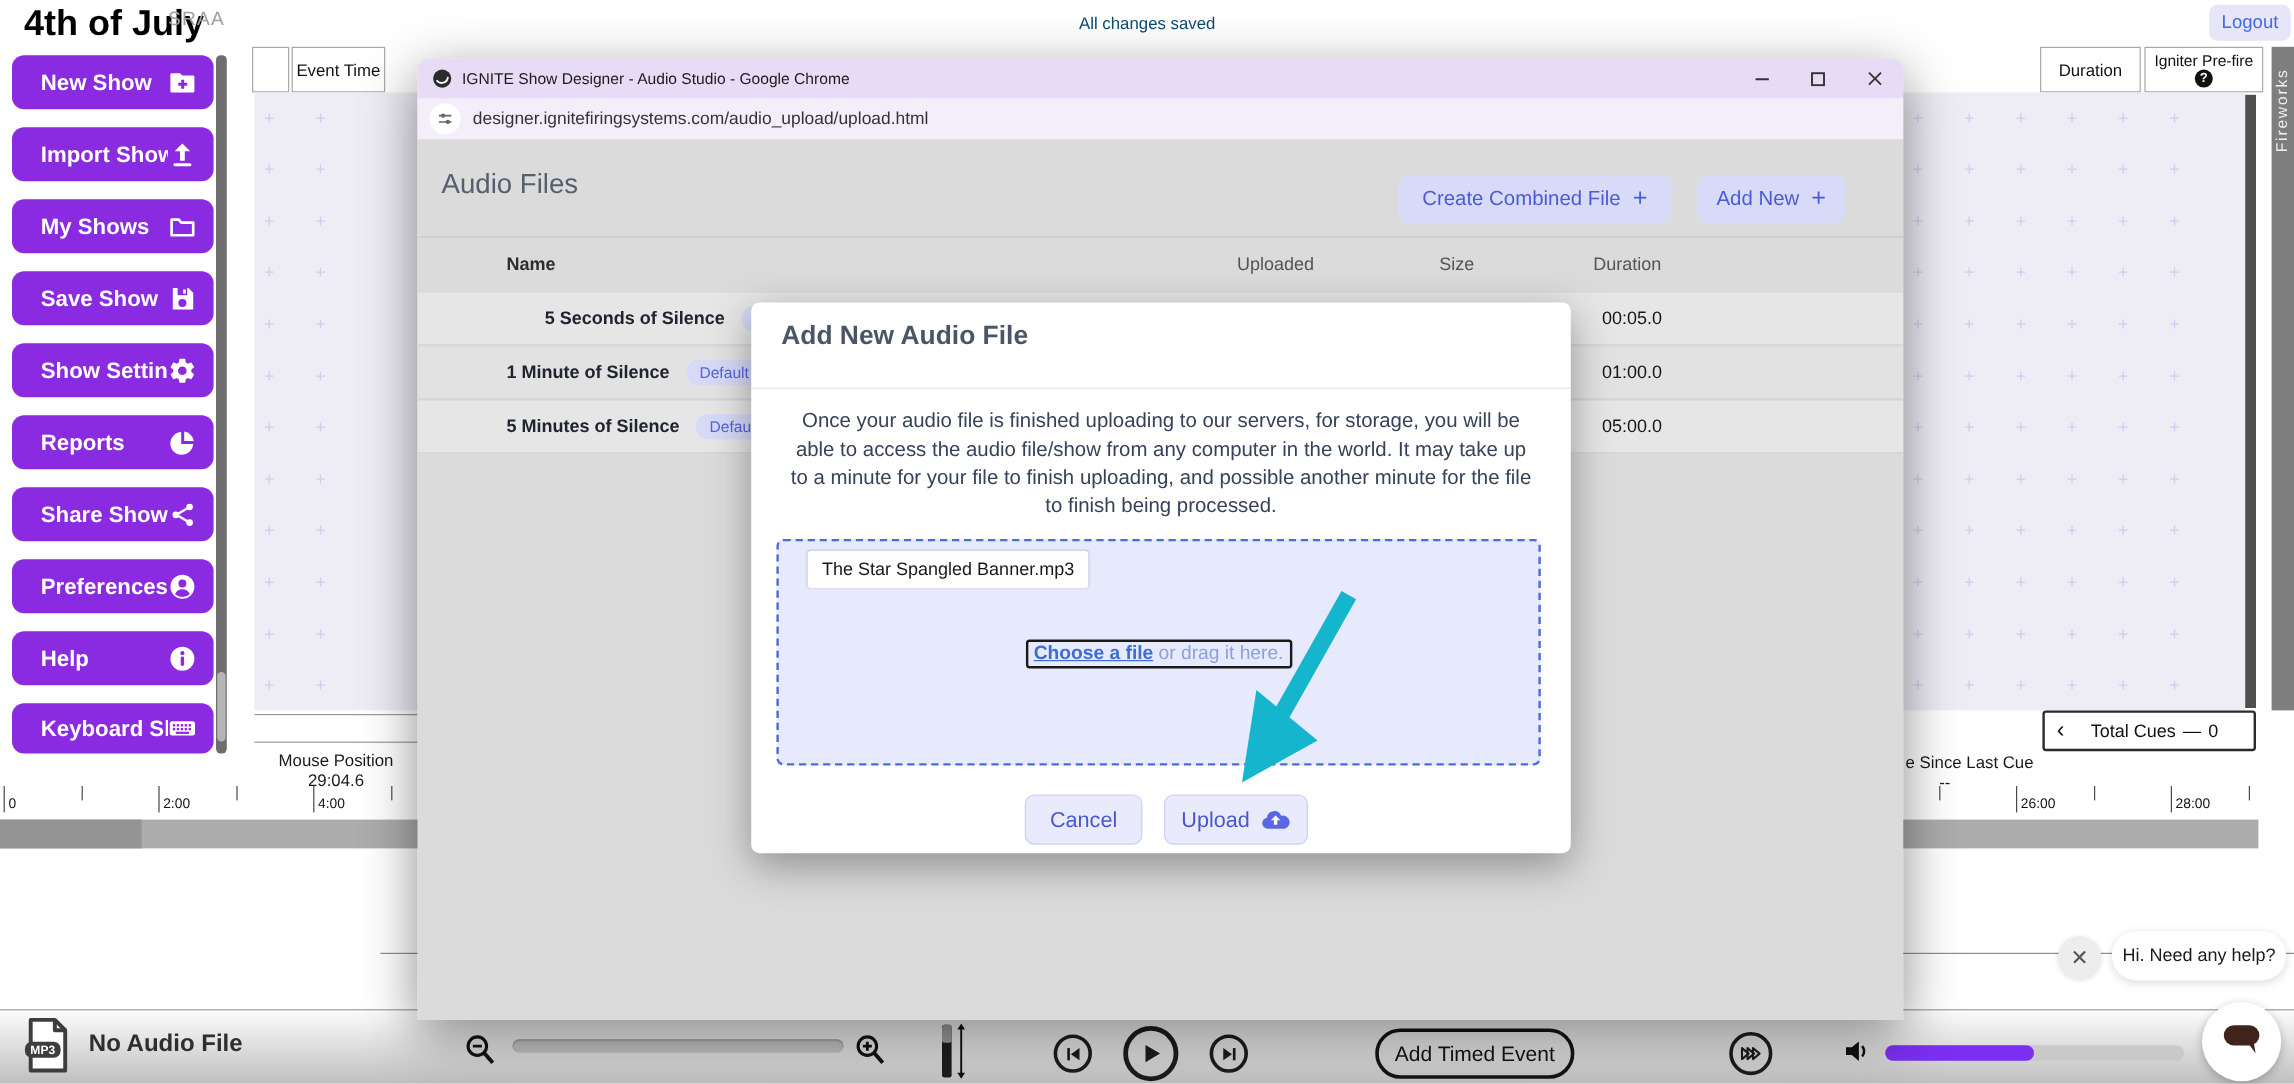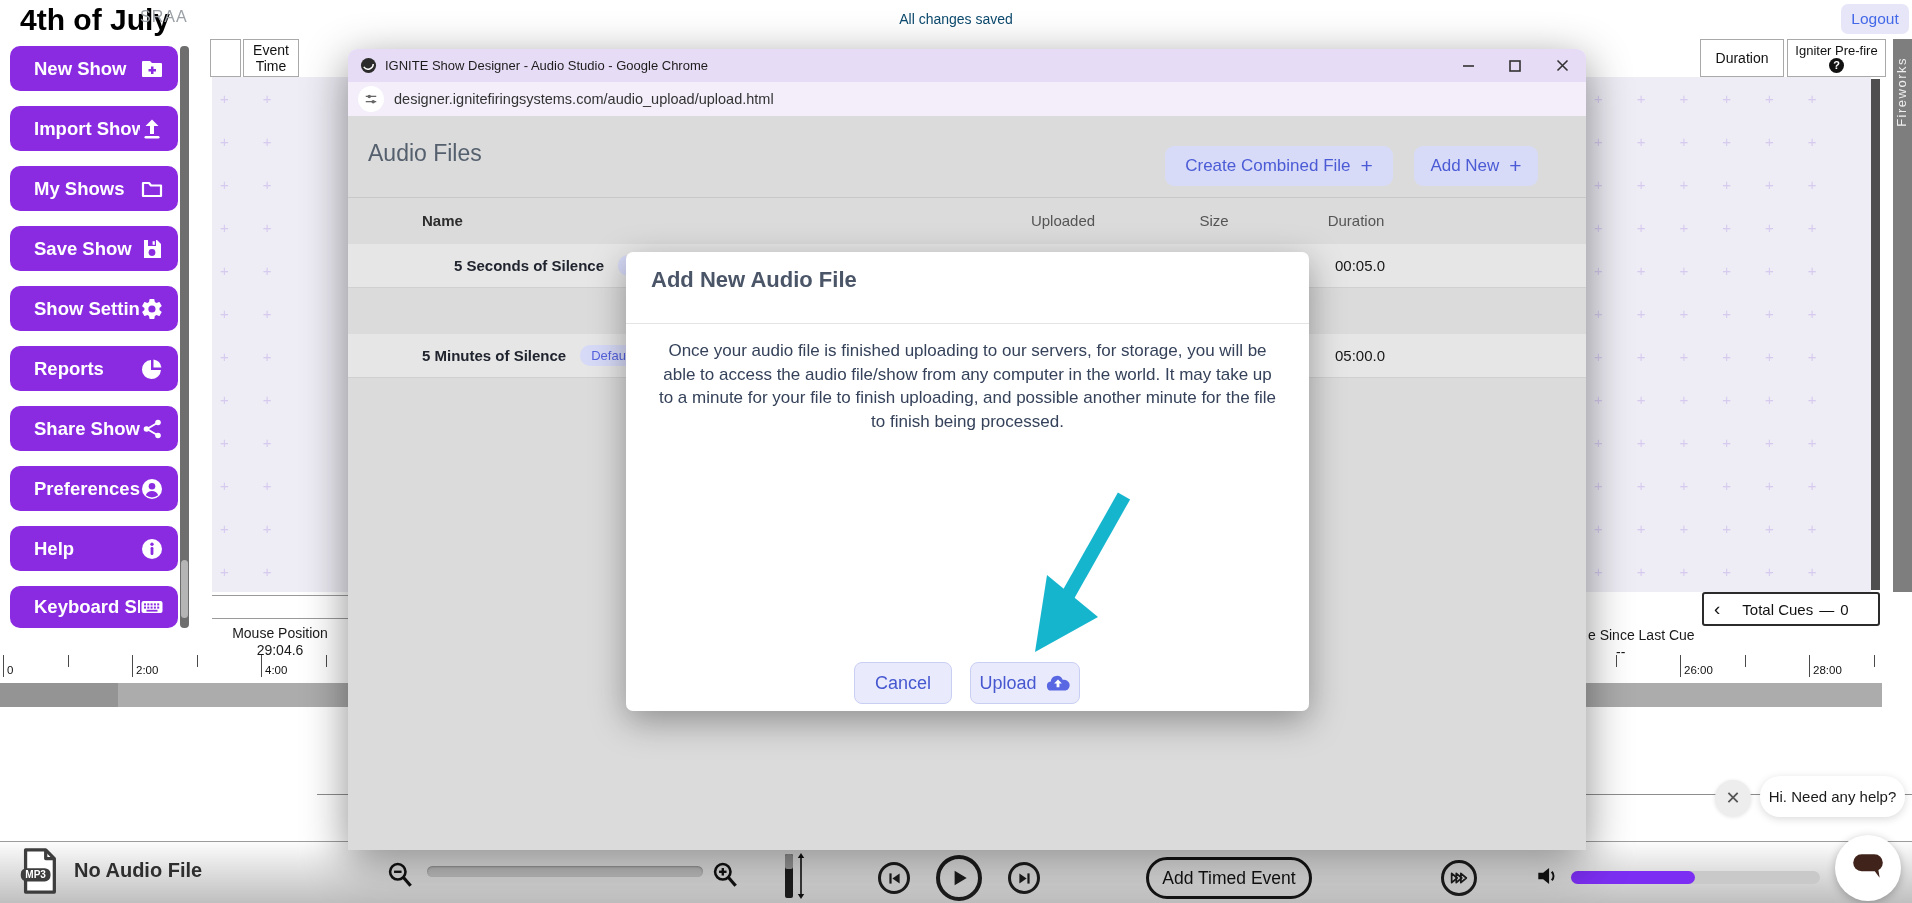--- a/index.html
+++ b/index.html
@@ -207,21 +207,21 @@
           <rect x="13.9" y="11.6" width="2" height="2"></rect>
           <rect x="17.2" y="11.6" width="2" height="2"></rect>
           <rect x="6.5" y="14.8" width="11" height="1.8"></rect>
         </g>
       </svg></span>
 </div>
 <div class="abs sb-scroll"></div>
 <div class="abs sb-thumb"></div>
 
 <div class="abs hdr-box" style="left:210px; width:31px;"></div>
-<div class="abs hdr-box" style="left:243px; width:56px;">Event Time</div>
+<div class="abs hdr-box" style="left:243px; width:78px;">Event Time</div>
 <div class="abs hdr-box" style="left:1700px; width:84px;">Duration</div>
 <div class="abs hdr-box" style="left:1787px; width:99px; flex-direction:column; line-height:15px; font-size:13px;">
   <span>Igniter Pre-fire</span>
   <span class="q-badge">?</span>
 </div>
 <div class="abs plusgrid" style="left:212px; width:136px;">++++++++++++++++++++++++++++++++++++++++++++++++++++++++++++++++++++++++++++++++++++++++++++++++++++++++++++++++++++++++++++++++++++++++++++++++++++++++++++++++++++++++++++++++++++++++++++++++++++++++++++++++++++++++++++++++++++++++++++++++++++++++++++++++++++++++++++++++++++++++++++++++++++++++++++++++++++++++++++++++++++++++++++++++++++++++++++++++++++++++++++++++++++++++++++++++++++++++++++++++++++++++++++++++++++++++++++++++++++++++++++++++++++++++++++++++++++++++++++++++++++++++++++++++++++++++++++++++++++++++++++++++++++++++++++++++++++++++++++++++++++++++++++++++++++++++++++++++++++++++++++++++++++++++++++++++++++++++++++++++++++++++++++++++++++++++++++++++++++++++++++++++++++++++++++</div>
 <div class="abs plusgrid" style="left:1586px; width:285px;">++++++++++++++++++++++++++++++++++++++++++++++++++++++++++++++++++++++++++++++++++++++++++++++++++++++++++++++++++++++++++++++++++++++++++++++++++++++++++++++++++++++++++++++++++++++++++++++++++++++++++++++++++++++++++++++++++++++++++++++++++++++++++++++++++++++++++++++++++++++++++++++++++++++++++++++++++++++++++++++++++++++++++++++++++++++++++++++++++++++++++++++++++++++++++++++++++++++++++++++++++++++++++++++++++++++++++++++++++++++++++++++++++++++++++++++++++++++++++++++++++++++++++++++++++++++++++++++++++++++++++++++++++++++++++++++++++++++++++++++++++++++++++++++++++++++++++++++++++++++++++++++++++++++++++++++++++++++++++++++++++++++++++++++++++++++++++++++++++++++++++++++++++++++++++++</div>
 <div class="abs grid-scroll"></div>
 <div class="abs fw-strip">
   <span class="abs fw-text">Fireworks</span>
@@ -413,34 +413,46 @@
     </div>
     <div class="abs th" style="left:74px; font-weight:bold; color:#2d2d2d;">Name</div>
     <div class="abs th" style="left:715px; transform:translateX(-50%);">Uploaded</div>
     <div class="abs th" style="left:866px; transform:translateX(-50%);">Size</div>
     <div class="abs th" style="left:1008px; transform:translateX(-50%);">Duration</div>
     <div class="abs row" style="top:128px;padding-left:32px;">
       <span class="nm">5 Seconds of Silence</span>
       <span class="badge">Default</span>
       <span class="dur">00:05.0</span>
     </div>
+    <div class="abs row" style="top:173px; background:#e2e2e2;">
+      <span class="nm">1 Minute of Silence</span>
+      <span class="badge">Default</span>
+      <span class="dur">01:00.0</span>
+    </div>
     <div class="abs row" style="top:218px;">
       <span class="nm">5 Minutes of Silence</span>
       <span class="badge">Default</span>
       <span class="dur">05:00.0</span>
     </div>
   </div>
 </div>
 
 <div class="abs modal">
   <div class="abs m-title">Add New Audio File</div>
   <div class="abs m-div"></div>
   <div class="abs m-body">Once your audio file is finished uploading to our servers, for storage, you will be able to access the audio file/show from any computer in the world. It may take up to a minute for your file to finish uploading, and possible another minute for the file to finish being processed.</div>
+  <div class="abs dropzone">
+    <span class="abs chip">The Star Spangled Banner.mp3</span>
+    <span class="abs choose-wrap">
+      <span class="choose-link">Choose a file</span>
+      <span class="drag-txt">or drag it here.</span>
+    </span>
+  </div>
   <div class="abs m-btn" style="left:228px; width:98px;">Cancel</div>
-  <div class="abs m-btn" style="left:344px; width:110px;">
+  <div class="abs m-btn" style="left:344px; width:120px;">
     <span>Upload</span>
     <span style="display:flex;">
         <svg viewBox="0 0 24 20" width="26" height="22">
           <path fill="#5968e2" d="M19 17H6a4.2 4.2 0 0 1-.7-8.35A5.7 5.7 0 0 1 16.3 7.1 4.6 4.6 0 0 1 19 17z"></path>
           <path fill="#fff" d="M12 6.8l3.6 3.7h-2.3V14h-2.6v-3.5H8.4z"></path>
         </svg>
       </span>
   </div>
 </div>
 

